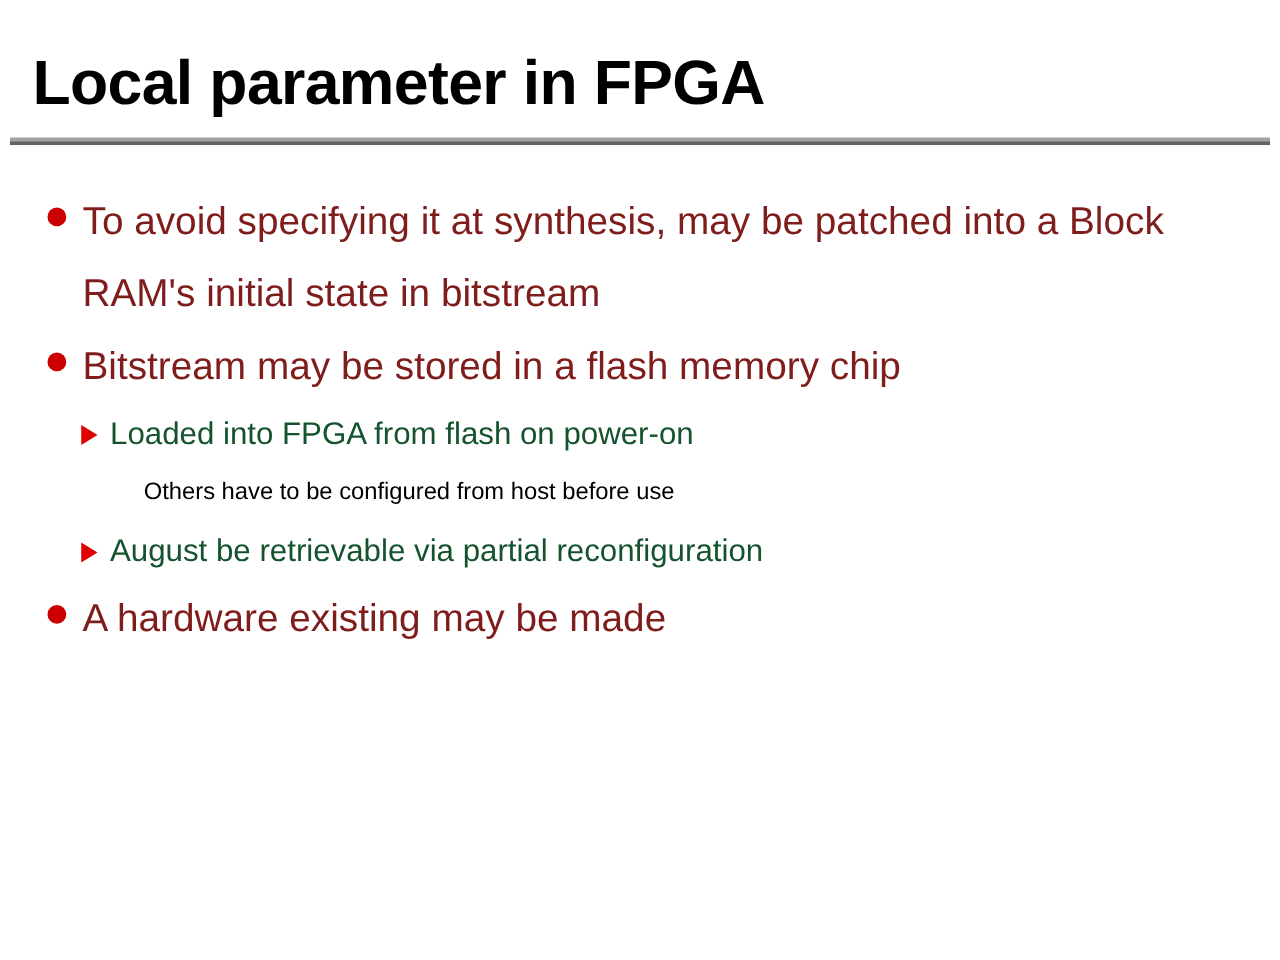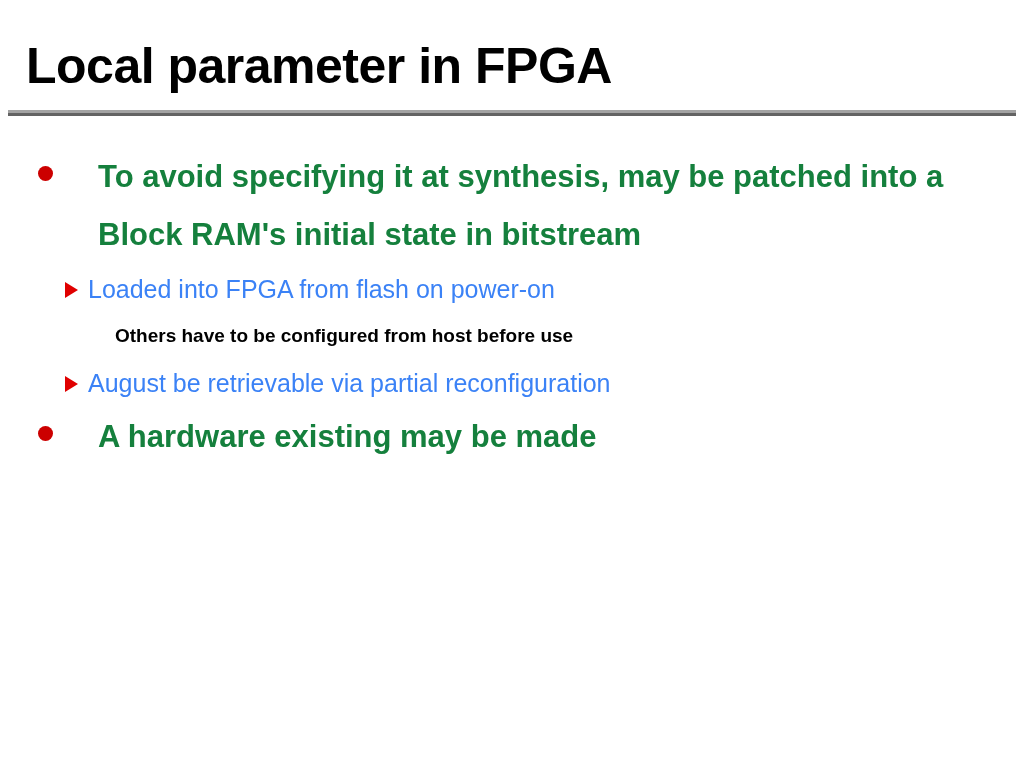--- a/index.html
+++ b/index.html
@@ -61,47 +61,46 @@
     width: 1024px;
   }
 
   .item {
     position: relative;
     box-sizing: border-box;
   }
 
   
   .level1 {
-    padding-left: 98px;
+    padding-left: 66px;
     padding-right: 20px;
     font-size: 31px;
     line-height: 58px;
-    color: #15803d;
-    font-weight: bold;
+    color: #7f1d1d;
   }
   .level1 .marker-dot {
     position: absolute;
     left: 38px;
     top: 18px;
     width: 15px;
     height: 15px;
     border-radius: 50%;
     background: #cc0000;
   }
   .level1 .text {
     display: block;
   }
 
   
   .level2 {
     padding-left: 88px;
     padding-right: 20px;
     font-size: 25px;
     line-height: 50px;
-    color: #3b82f6;
+    color: #14532d;
   }
   .level2 .marker-tri {
     position: absolute;
     left: 65px;
     top: 18px;
     width: 0;
     height: 0;
     border-top: 8px solid transparent;
     border-bottom: 8px solid transparent;
     border-left: 13px solid #e00000;
@@ -113,21 +112,20 @@
   
   .level3 {
     padding-left: 115px;
     padding-right: 20px;
     font-size: 19px;
     line-height: 44px;
     color: #000000;
   }
   .level3 .text {
     display: block;
-    font-weight: bold;
   }
 </style>
 </head>
 <body>
 
 <div class="slide">
 
   <div class="slide-title">Local parameter in FPGA</div>
 
   <div class="title-rule">
@@ -135,20 +133,24 @@
     <div class="rule-dark"></div>
   </div>
 
   <div class="body-list">
 
     <div class="item level1">
       <span class="marker-dot"></span>
       <span class="text">To avoid specifying it at synthesis, may be patched into a Block RAM's initial state in bitstream</span>
     </div>
 
+    <div class="item level1">
+      <span class="marker-dot"></span>
+      <span class="text">Bitstream may be stored in a flash memory chip</span>
+    </div>
 
     <div class="item level2">
       <span class="marker-tri"></span>
       <span class="text">Loaded into FPGA from flash on power-on</span>
     </div>
 
 
     <div class="item level3">
       <span class="text">Others have to be configured from host before use</span>
     </div>

